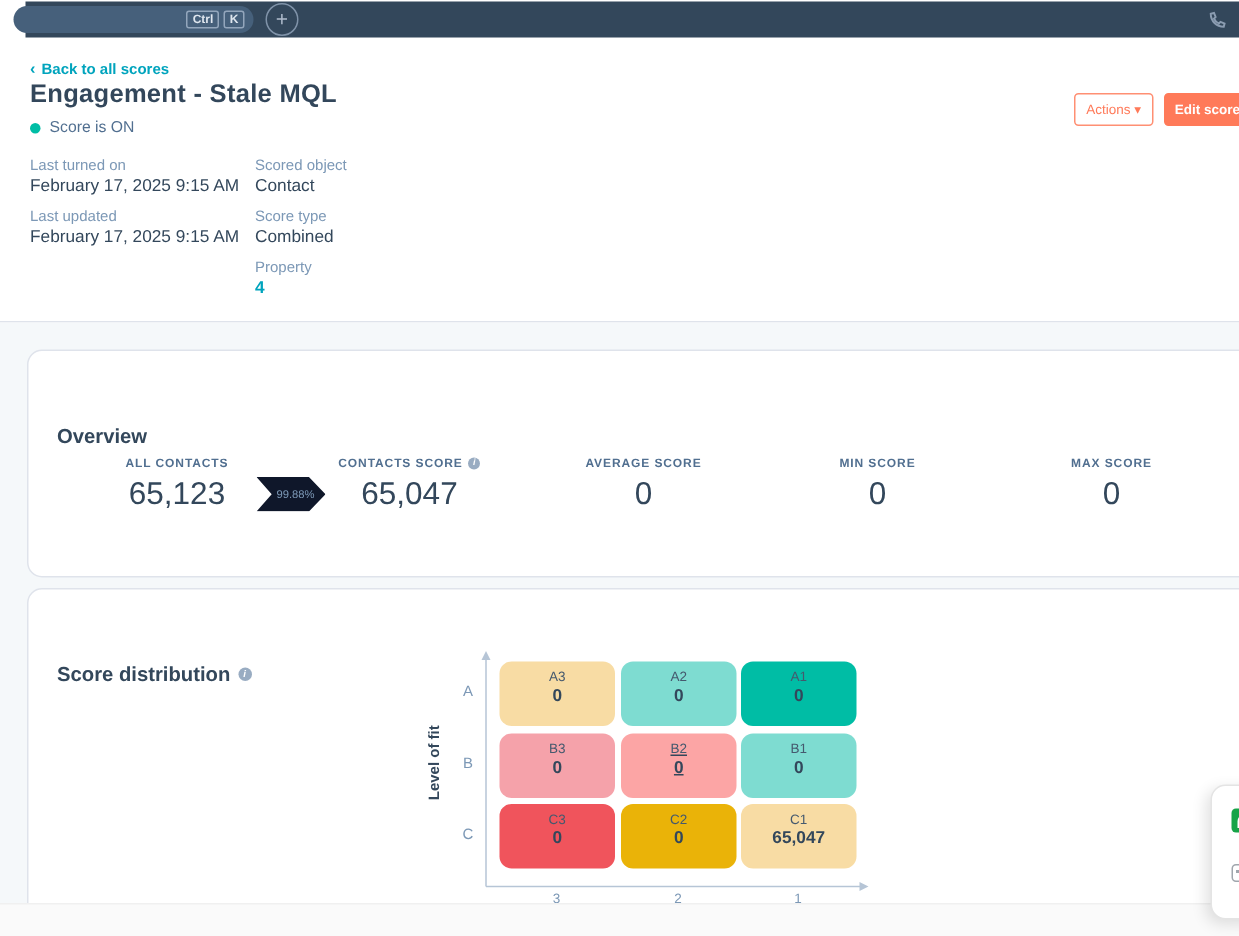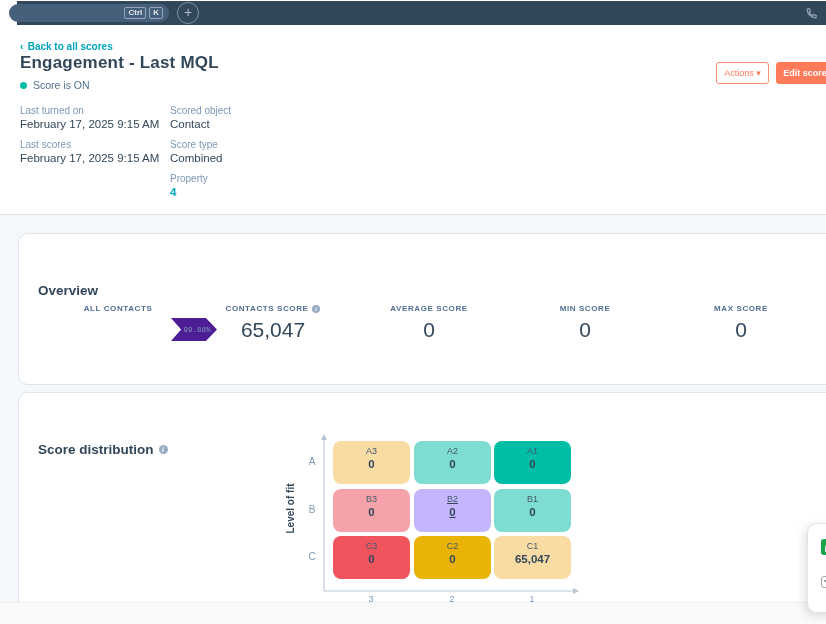--- a/index.html
+++ b/index.html
@@ -42,23 +42,23 @@
   .card-title { position:absolute; left:19px; top:12px; font-size:13.5px; font-weight:bold; color:#33475b; display:flex; align-items:center; gap:5px;margin-top:37px; }
   .info-dot { width:9px; height:9px; border-radius:50%; background:#99acc2; color:#fff; font-size:6.5px; font-weight:bold; text-align:center; line-height:9px; font-style:italic; cursor:pointer; }
   .info-dot.sm { width:8px; height:8px; line-height:8px; font-size:6px; }
 
   
   .metric { position:absolute; width:150px; text-align:center; top:70px; }
   .metric-label { font-size:8px; font-weight:bold; letter-spacing:.6px; color:#516f90; display:flex; justify-content:center; align-items:center; gap:4px; }
   .metric-value { font-size:21px; color:#33475b; margin-top:5px; font-weight:400; }
   .metric.m1 { left:24px; } .metric.m2 { left:179px; } .metric.m3 { left:335px; }
   .metric.m4 { left:491px; } .metric.m5 { left:647px; }
-  .pct-badge { position:absolute; left:152px; top:84px; width:46px; height:23px; background:#4c1d95;
+  .pct-badge { position:absolute; left:152px; top:84px; width:46px; height:23px; background:#0f172a;
     clip-path:polygon(0 0, 76% 0, 100% 50%, 76% 100%, 0 100%, 22% 50%);
-    font-size:7.5px; color:#7c98b6; display:flex; align-items:center; justify-content:center; padding-left:6px;font-family:Liberation Mono, monospace; }
+    font-size:7.5px; color:#7c98b6; display:flex; align-items:center; justify-content:center; padding-left:6px; }
 
   
   .chart { position:absolute; left:262px; top:38px; width:320px; height:220px; }
   .axes { position:absolute; left:0; top:0; }
   .cell { position:absolute; width:77px; height:43px; border-radius:8px; text-align:center; padding-top:5px; }
   .cell-id { font-size:9px; color:#45596e; }
   .cell-val { font-size:11.5px; font-weight:bold; color:#33475b; margin-top:2px; }
   .p-c0{left:52px;top:10px;} .p-c1{left:133px;top:10px;} .p-c2{left:213px;top:10px;}
   .p-c3{left:52px;top:58px;} .p-c4{left:133px;top:58px;} .p-c5{left:213px;top:58px;}
   .p-c6{left:52px;top:105px;} .p-c7{left:133px;top:105px;} .p-c8{left:213px;top:105px;}
@@ -98,33 +98,33 @@
         <path d="M4 9h16M4 9l1-4h14l1 4M5 9v10h14V9M10 19v-6h4v6"></path>
       </svg>
     </span>
   </div>
 </div>
 
 <div class="header">
   <div class="back-link">
     <span class="chev">‹</span><span>Back to all scores</span>
   </div>
-  <div class="page-title">Engagement - Last MQL</div>
+  <div class="page-title">Engagement - Stale MQL</div>
   <div class="status">
     <span class="status-dot"></span>
     <span class="status-text">Score is ON</span>
   </div>
 
   <div class="meta-col c1">
     <div class="meta-item">
       <div class="meta-label">Last turned on</div>
       <div class="meta-value">February 17, 2025 9:15 AM</div>
     </div>
     <div class="meta-item">
-      <div class="meta-label">Last scores</div>
+      <div class="meta-label">Last updated</div>
       <div class="meta-value">February 17, 2025 9:15 AM</div>
     </div>
   </div>
   <div class="meta-col c2">
     <div class="meta-item">
       <div class="meta-label">Scored object</div>
       <div class="meta-value">Contact</div>
     </div>
     <div class="meta-item">
       <div class="meta-label">Score type</div>
@@ -140,20 +140,21 @@
   <div class="btn-edit">Edit score</div>
 </div>
 
 <div class="page-bg"></div>
 
 <div class="card overview">
   <div class="card-title">Overview</div>
 
   <div class="metric m1">
     <div class="metric-label">ALL CONTACTS</div>
+    <div class="metric-value">65,123</div>
   </div>
 
   <div class="pct-badge">99.88%</div>
 
   <div class="metric m2">
     <div class="metric-label">
       <span>CONTACTS SCORE</span>
       <span class="info-dot sm">i</span>
     </div>
     <div class="metric-value">65,047</div>
@@ -201,21 +202,21 @@
       <div class="cell-val">0</div>
     </div>
     <div class="cell p-c2" style="background: rgb(0, 189, 165);">
       <div class="cell-id">A1</div>
       <div class="cell-val">0</div>
     </div>
     <div class="cell p-c3" style="background: rgb(245, 162, 170);">
       <div class="cell-id">B3</div>
       <div class="cell-val">0</div>
     </div>
-    <div class="cell p-c4" style="background: #c4b5fd; text-decoration: underline;">
+    <div class="cell p-c4" style="background: #fca5a5; text-decoration: underline;">
       <div class="cell-id">B2</div>
       <div class="cell-val">0</div>
     </div>
     <div class="cell p-c5" style="background: rgb(126, 220, 209);">
       <div class="cell-id">B1</div>
       <div class="cell-val">0</div>
     </div>
     <div class="cell p-c6" style="background: rgb(240, 84, 92);">
       <div class="cell-id">C3</div>
       <div class="cell-val">0</div>

